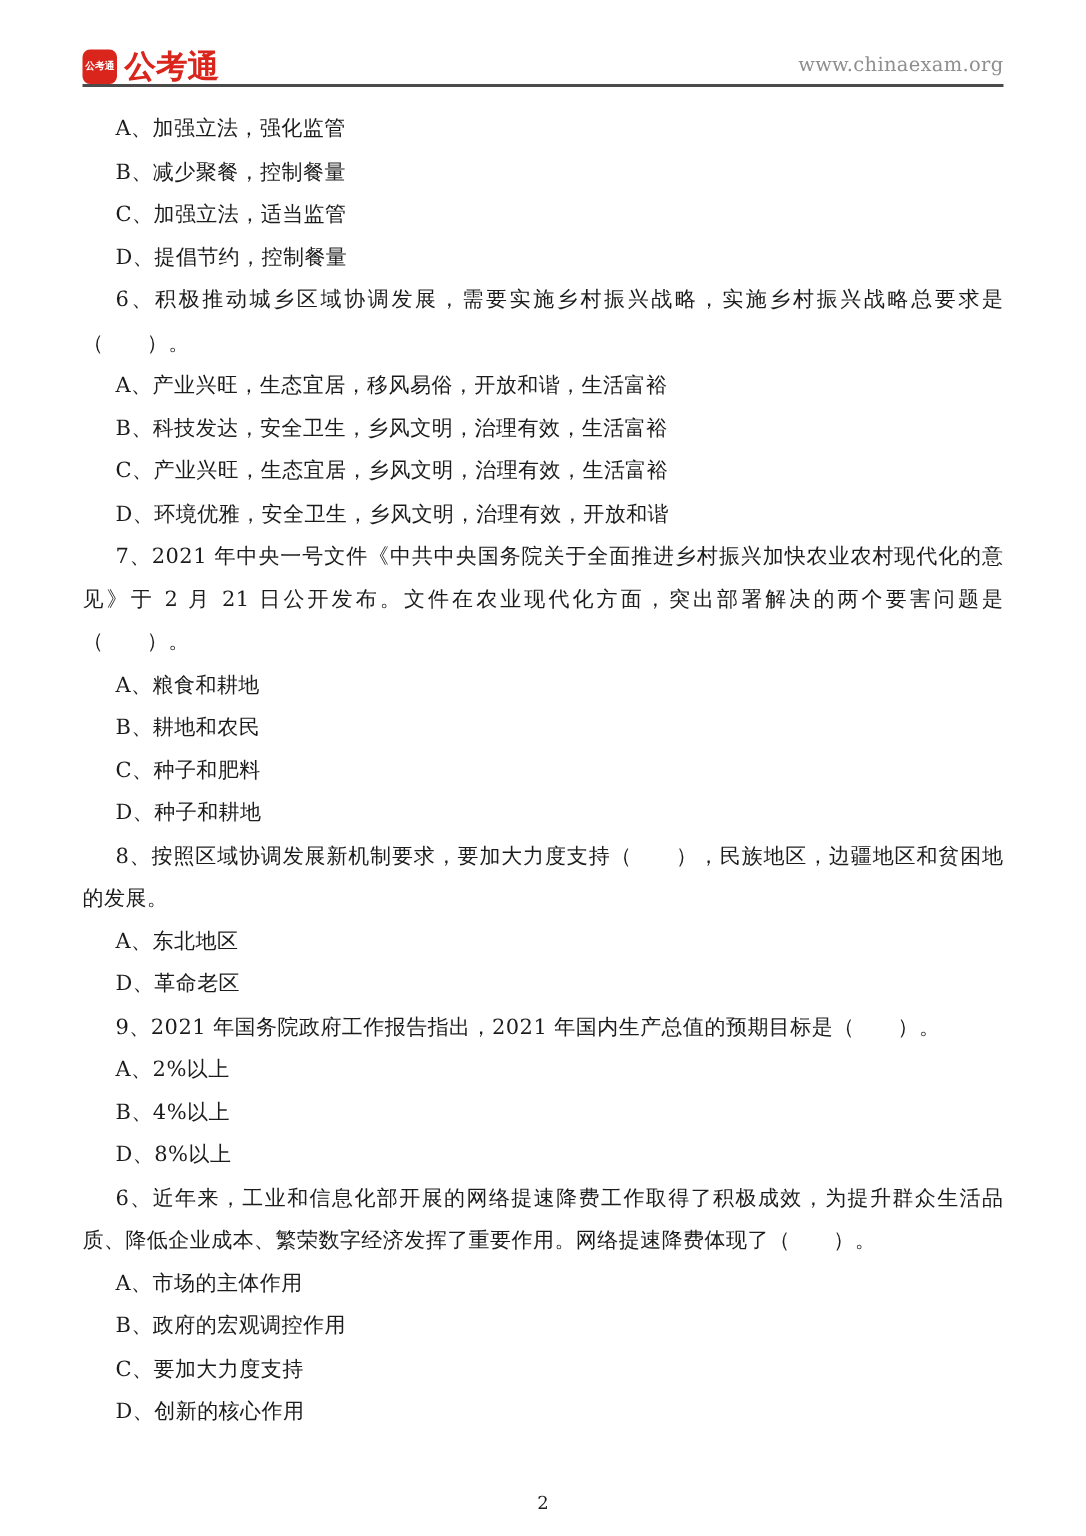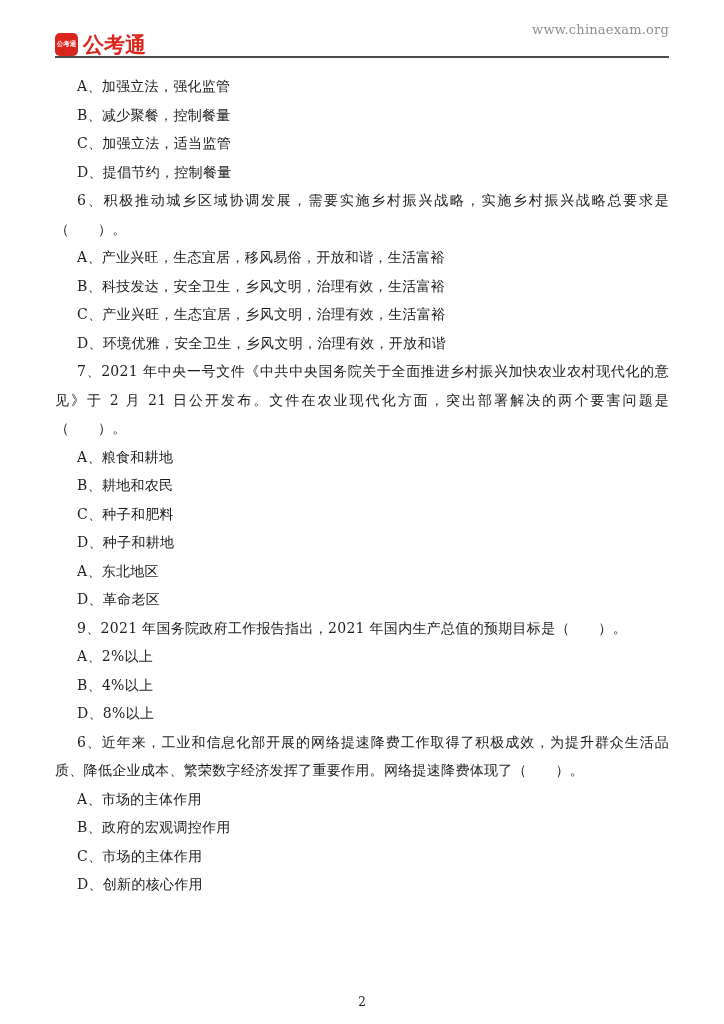--- a/index.html
+++ b/index.html
@@ -50,21 +50,21 @@
     font-size: 21px;
     font-weight: 600;
     color: var(--brand-red);
     line-height: 1;
     padding-bottom: 1px;
   }
   .site-url {
     font-size: 13px;
     color: var(--url-gray);
     line-height: 1;
-    padding-bottom: 20px;
+    padding-bottom: 6px;
     letter-spacing: 0.2px;
   }
   
   .content {
     padding-top: 14px;
     font-size: 14px;
     letter-spacing: 0.3px;
   }
   .content p.block {
     line-height: 28.5px;
@@ -105,30 +105,31 @@
       <p class="block block-question">6、积极推动城乡区域协调发展，需要实施乡村振兴战略，实施乡村振兴战略总要求是（　　）。</p>
       <p class="block block-option">A、产业兴旺，生态宜居，移风易俗，开放和谐，生活富裕</p>
       <p class="block block-option">B、科技发达，安全卫生，乡风文明，治理有效，生活富裕</p>
       <p class="block block-option">C、产业兴旺，生态宜居，乡风文明，治理有效，生活富裕</p>
       <p class="block block-option">D、环境优雅，安全卫生，乡风文明，治理有效，开放和谐</p>
       <p class="block block-question">7、2021 年中央一号文件《中共中央国务院关于全面推进乡村振兴加快农业农村现代化的意见》于 2 月 21 日公开发布。文件在农业现代化方面，突出部署解决的两个要害问题是（　　）。</p>
       <p class="block block-option">A、粮食和耕地</p>
       <p class="block block-option">B、耕地和农民</p>
       <p class="block block-option">C、种子和肥料</p>
       <p class="block block-option">D、种子和耕地</p>
+      <p class="block block-question">8、按照区域协调发展新机制要求，要加大力度支持（　　），民族地区，边疆地区和贫困地的发展。</p>
       <p class="block block-option">A、东北地区</p>
       <p class="block block-option">D、革命老区</p>
       <p class="block block-question">9、2021 年国务院政府工作报告指出，2021 年国内生产总值的预期目标是（　　）。</p>
       <p class="block block-option">A、2%以上</p>
       <p class="block block-option">B、4%以上</p>
       <p class="block block-option">D、8%以上</p>
       <p class="block block-question">6、近年来，工业和信息化部开展的网络提速降费工作取得了积极成效，为提升群众生活品质、降低企业成本、繁荣数字经济发挥了重要作用。网络提速降费体现了（　　）。</p>
       <p class="block block-option">A、市场的主体作用</p>
       <p class="block block-option">B、政府的宏观调控作用</p>
-      <p class="block block-option">C、市场的主体作用</p>
+      <p class="block block-option">C、要加大力度支持</p>
       <p class="block block-option">D、创新的核心作用</p>
     </main>
 
   <footer class="footer">
     <span class="page-number">2</span>
   </footer>
 
 </div>
 
 </body></html>

